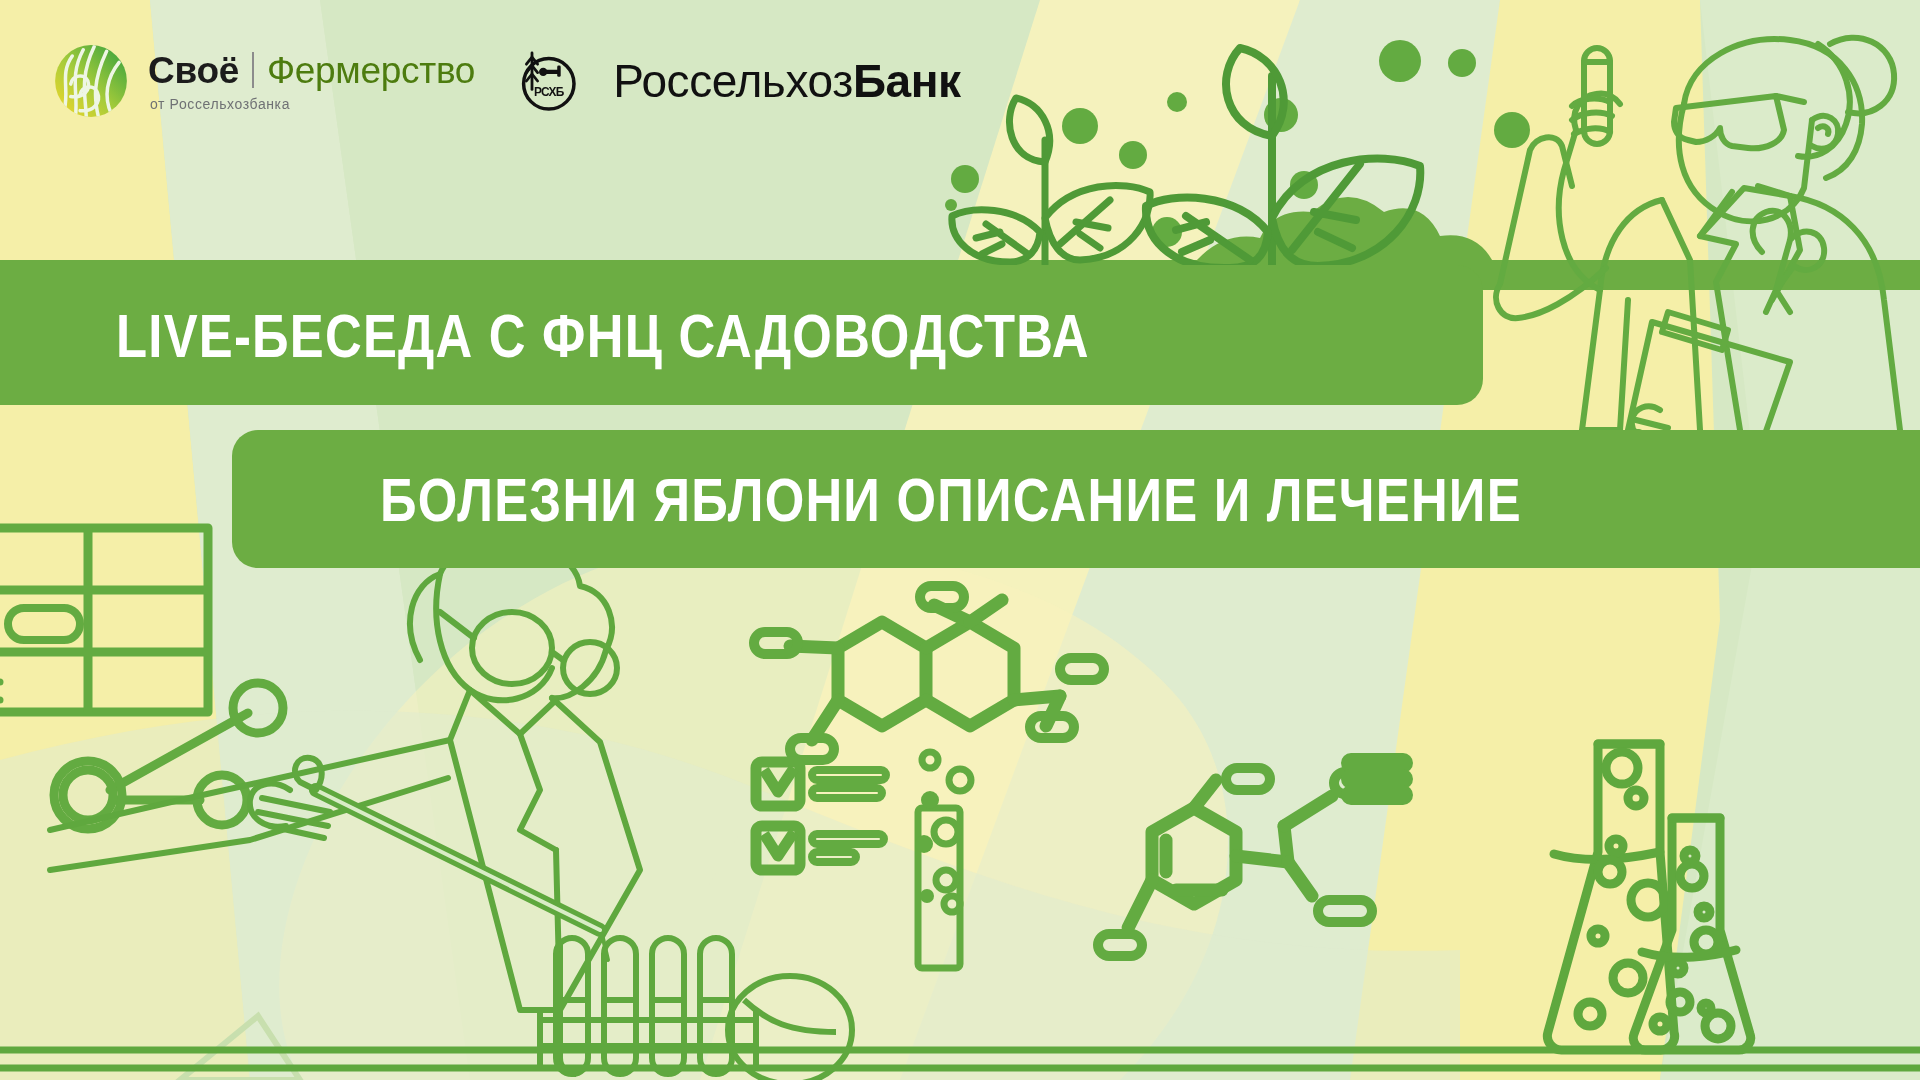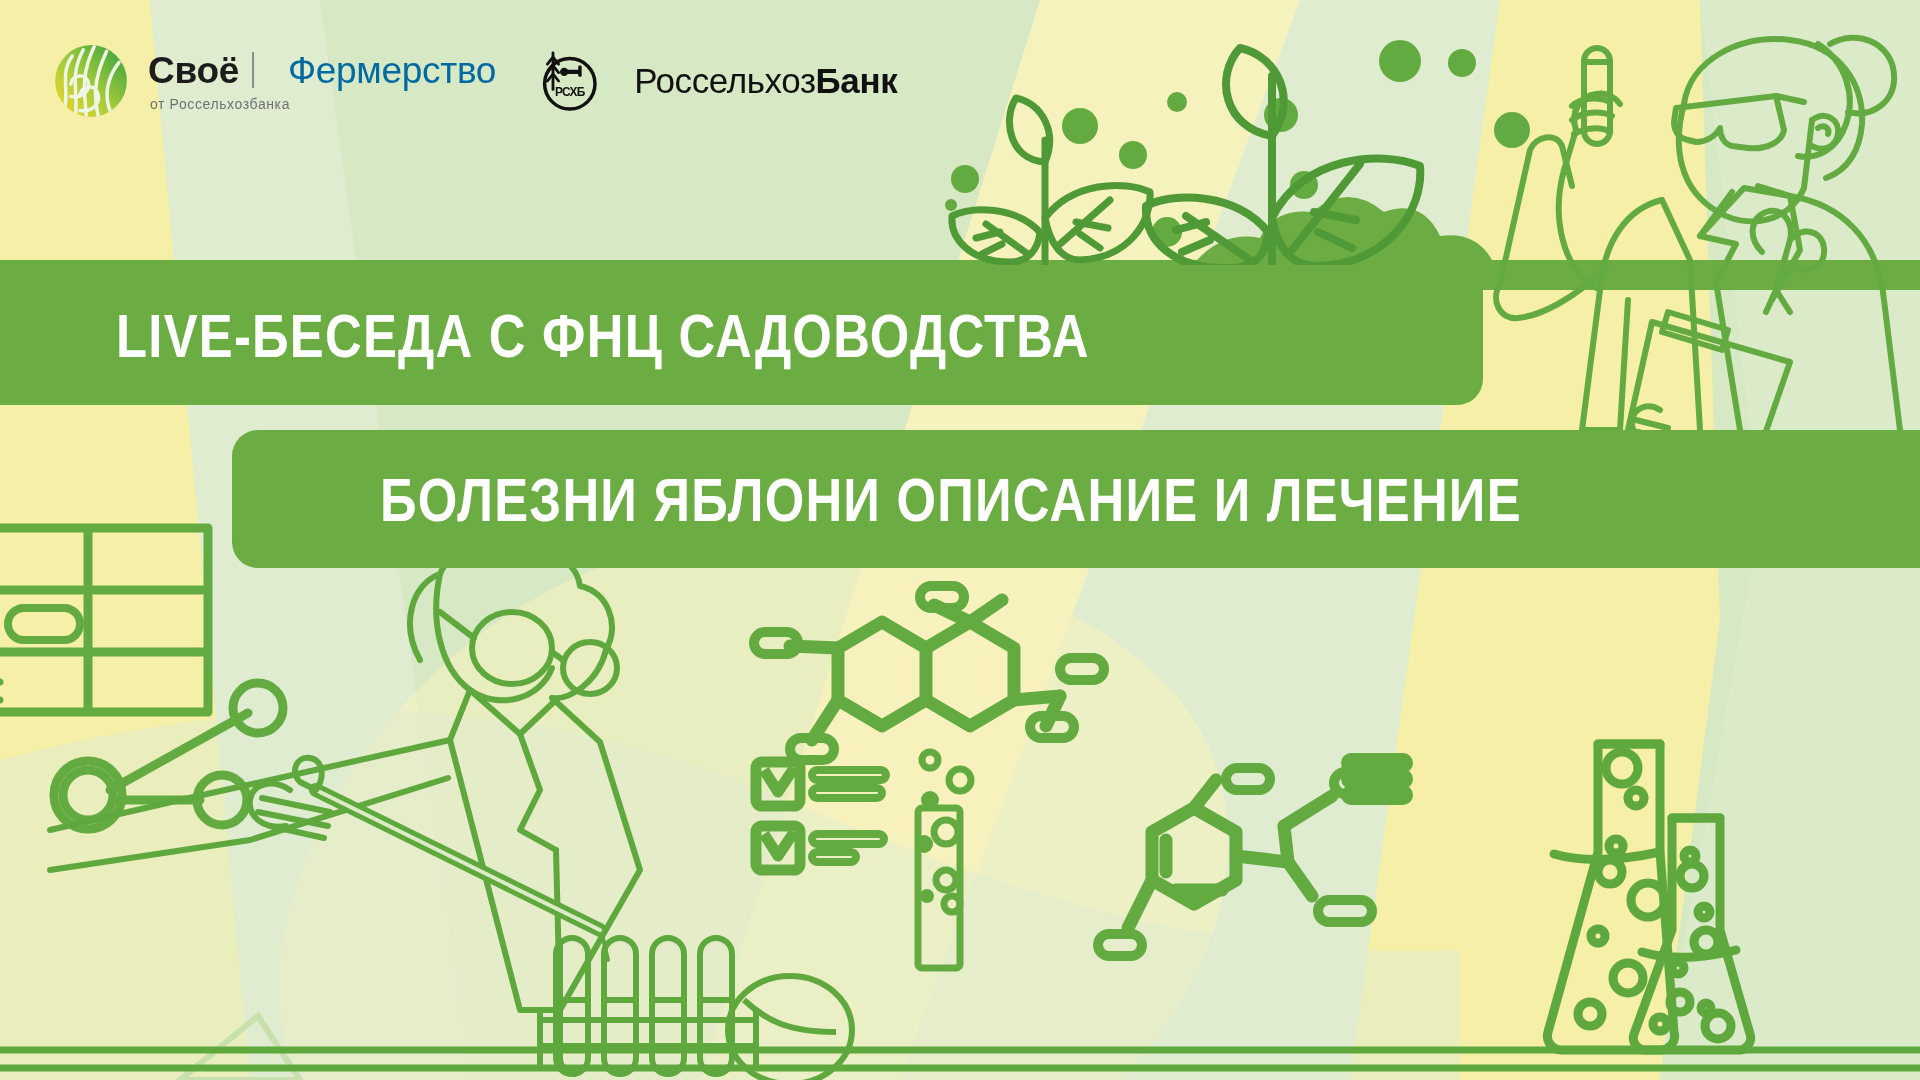--- a/index.html
+++ b/index.html
@@ -13,26 +13,26 @@
   svg.layer{display:block;}
 
   
   .logo-bar{position:absolute;left:52px;top:42px;display:flex;align-items:center;gap:36px;z-index:40;}
   .svoe-logo{display:flex;align-items:center;gap:18px;}
   .svoe-mark{width:78px;height:78px;flex:0 0 auto;}
   .svoe-txt{display:flex;flex-direction:column;justify-content:center;line-height:1;}
   .svoe-row{display:flex;align-items:center;gap:13px;}
   .svoe-bold{font-size:37px;font-weight:bold;color:#1c1c1c;letter-spacing:-0.3px;}
   .svoe-div{width:2px;height:36px;background:#8c8c8c;}
-  .svoe-light{font-size:37px;font-weight:400;color:#0369a1;letter-spacing:-0.3px;margin-left:21px;}
+  .svoe-light{font-size:37px;font-weight:400;color:#4d7c0f;letter-spacing:-0.3px;}
   .svoe-sub{font-size:14px;color:#6f7174;margin-top:8px;margin-left:2px;letter-spacing:0.6px;}
 
   .rshb-logo{display:flex;align-items:center;gap:32px;}
   .rshb-mark{width:70px;height:70px;flex:0 0 auto;}
-  .rshb-txt{font-size:35px;color:#111;letter-spacing:-0.4px;}
+  .rshb-txt{font-size:46px;color:#111;letter-spacing:-0.4px;}
   .rshb-txt b{font-weight:bold;}
 
   
   .banner{
     position:absolute;background:#6cad43;display:flex;align-items:center;
     z-index:35;
   }
   .banner-1{
     left:-20px;top:265px;width:1503px;height:140px;
     border-top-right-radius:26px;border-bottom-right-radius:26px;

